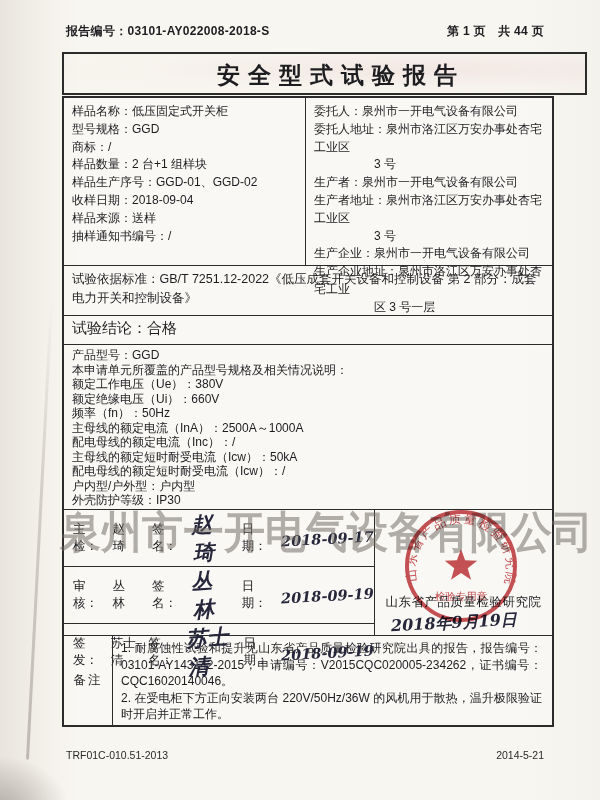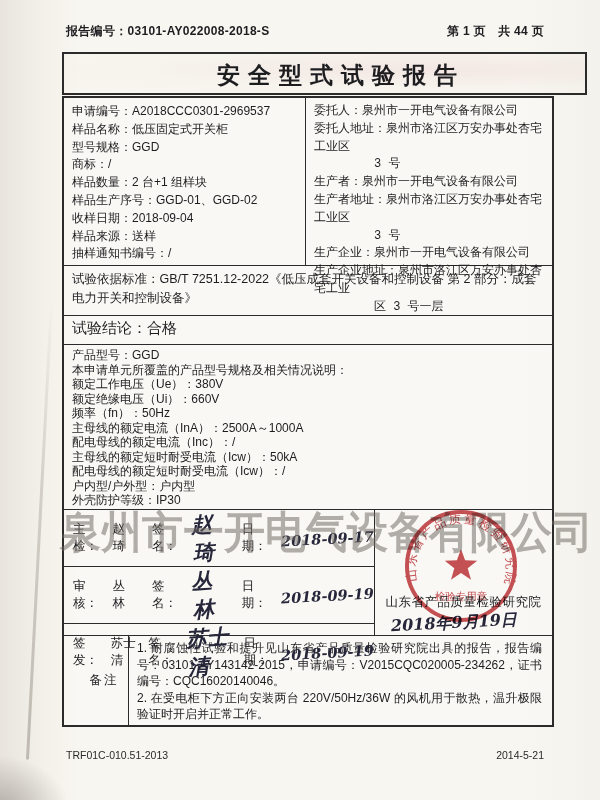--- a/index.html
+++ b/index.html
@@ -14,39 +14,39 @@
   .corner-smudge{position:absolute;left:-20px;bottom:-25px;width:90px;height:70px;
     background:radial-gradient(ellipse at 20% 80%,rgba(105,98,90,.45),rgba(105,98,90,0) 70%);}
   .hdr{position:absolute;top:15px;left:66px;width:478px;display:flex;justify-content:space-between;
     font-size:12px;font-weight:bold;letter-spacing:.3px;margin-top:8px;}
   .title-box{position:absolute;top:52px;left:62px;width:488px;height:39px;border:2px solid #2b2b2b;
     background:radial-gradient(ellipse at 70% 40%,rgba(226,186,186,.25),rgba(240,230,220,.12) 60%,rgba(0,0,0,0));padding-left:33px;}
   .title{text-align:center;font-size:23px;font-weight:bold;letter-spacing:8px;margin-top:6px;}
   .tbl{position:absolute;top:96px;left:62px;width:488px;border:2px solid #2b2b2b;background:rgba(255,255,255,.25);}
   .row1{display:flex;height:167px;}
   .cellL{width:227px;border-right:1.5px solid #2b2b2b;padding:5px 6px 0 8px;}
-  .cellR{flex:1;padding:5px 4px 0 8px;font-family:Liberation Mono, monospace;}
+  .cellR{flex:1;padding:5px 4px 0 8px;}
   .line{font-size:12px;line-height:17.8px;white-space:pre-wrap;}
   .row2{border-top:1.5px solid #2b2b2b;height:45px;padding:4px 8px 0 8px;font-size:12.5px;line-height:19px;}
   .row3{border-top:1.5px solid #2b2b2b;height:25px;padding:3px 8px 0 8px;font-size:15px;}
   .row4{border-top:1.5px solid #2b2b2b;height:161px;padding:3px 8px 0 8px;}
   .row4 .line{line-height:14.5px;}
   .sigwrap{border-top:1.5px solid #2b2b2b;height:125px;display:flex;}
   .sigcol{width:310px;border-right:1.5px solid #2b2b2b;display:flex;flex-direction:column;}
   .sigrow{flex:1;display:flex;align-items:center;padding-left:9px;gap:11px;font-size:12.5px;}
   .sigrow + .sigrow{border-top:1.2px solid #2b2b2b;}
   .hw{font-family:"DejaVu Serif",serif;font-style:italic;font-weight:bold;color:#26263a;}
   .hw-name{font-size:21px;display:inline-block;transform:rotate(-4deg);margin:0 1px;}
   .hw-date{font-size:14.5px;display:inline-block;transform:rotate(-3deg);white-space:nowrap;}
   .stampcell{flex:1;position:relative;}
   .stamp-org{position:absolute;left:0;bottom:24px;width:100%;text-align:center;font-size:12.5px;letter-spacing:.5px;}
   .stamp-date{position:absolute;left:16px;bottom:1px;font-size:16px;}
   .remarks{border-top:1.5px solid #2b2b2b;height:89px;display:flex;}
   .rlabel{width:48px;border-right:1.2px solid #2b2b2b;display:flex;align-items:center;justify-content:center;
-    font-size:12.5px;letter-spacing:2px;padding-left:16px;}
+    font-size:12.5px;letter-spacing:2px;}
   .rbody{flex:1;padding:4px 10px 0 8px;}
   .rbody .line{line-height:16.5px;text-align:justify;}
   .ftr{position:absolute;top:749px;left:66px;width:478px;display:flex;justify-content:space-between;
     font-size:10.5px;color:#2a2a2c;}
   .watermark{position:absolute;top:505px;left:60px;width:540px;font-size:41px;font-weight:bold;
     white-space:nowrap;color:#6e6963;opacity:.52;letter-spacing:0px;z-index:5;pointer-events:none;
     transform:scaleY(1.06);}
   .seal{position:absolute;left:402px;top:507px;width:118px;height:118px;z-index:6;opacity:.88;
     mix-blend-mode:multiply;pointer-events:none;}
 </style>
@@ -62,21 +62,20 @@
     <span>第 1 页　共 44 页</span>
   </div>
 
   <div class="title-box">
     <div class="title">安全型式试验报告</div>
   </div>
 
   <div class="tbl">
     <div class="row1">
       <div class="cellL">
-          <div class="line">申请编号：A2018CCC0301-2969537</div>
           <div class="line">样品名称：低压固定式开关柜</div>
           <div class="line">型号规格：GGD</div>
           <div class="line">商标：/</div>
           <div class="line">样品数量：2 台+1 组样块</div>
           <div class="line">样品生产序号：GGD-01、GGD-02</div>
           <div class="line">收样日期：2018-09-04</div>
           <div class="line">样品来源：送样</div>
           <div class="line">抽样通知书编号：/</div>
         </div>
       <div class="cellR">

